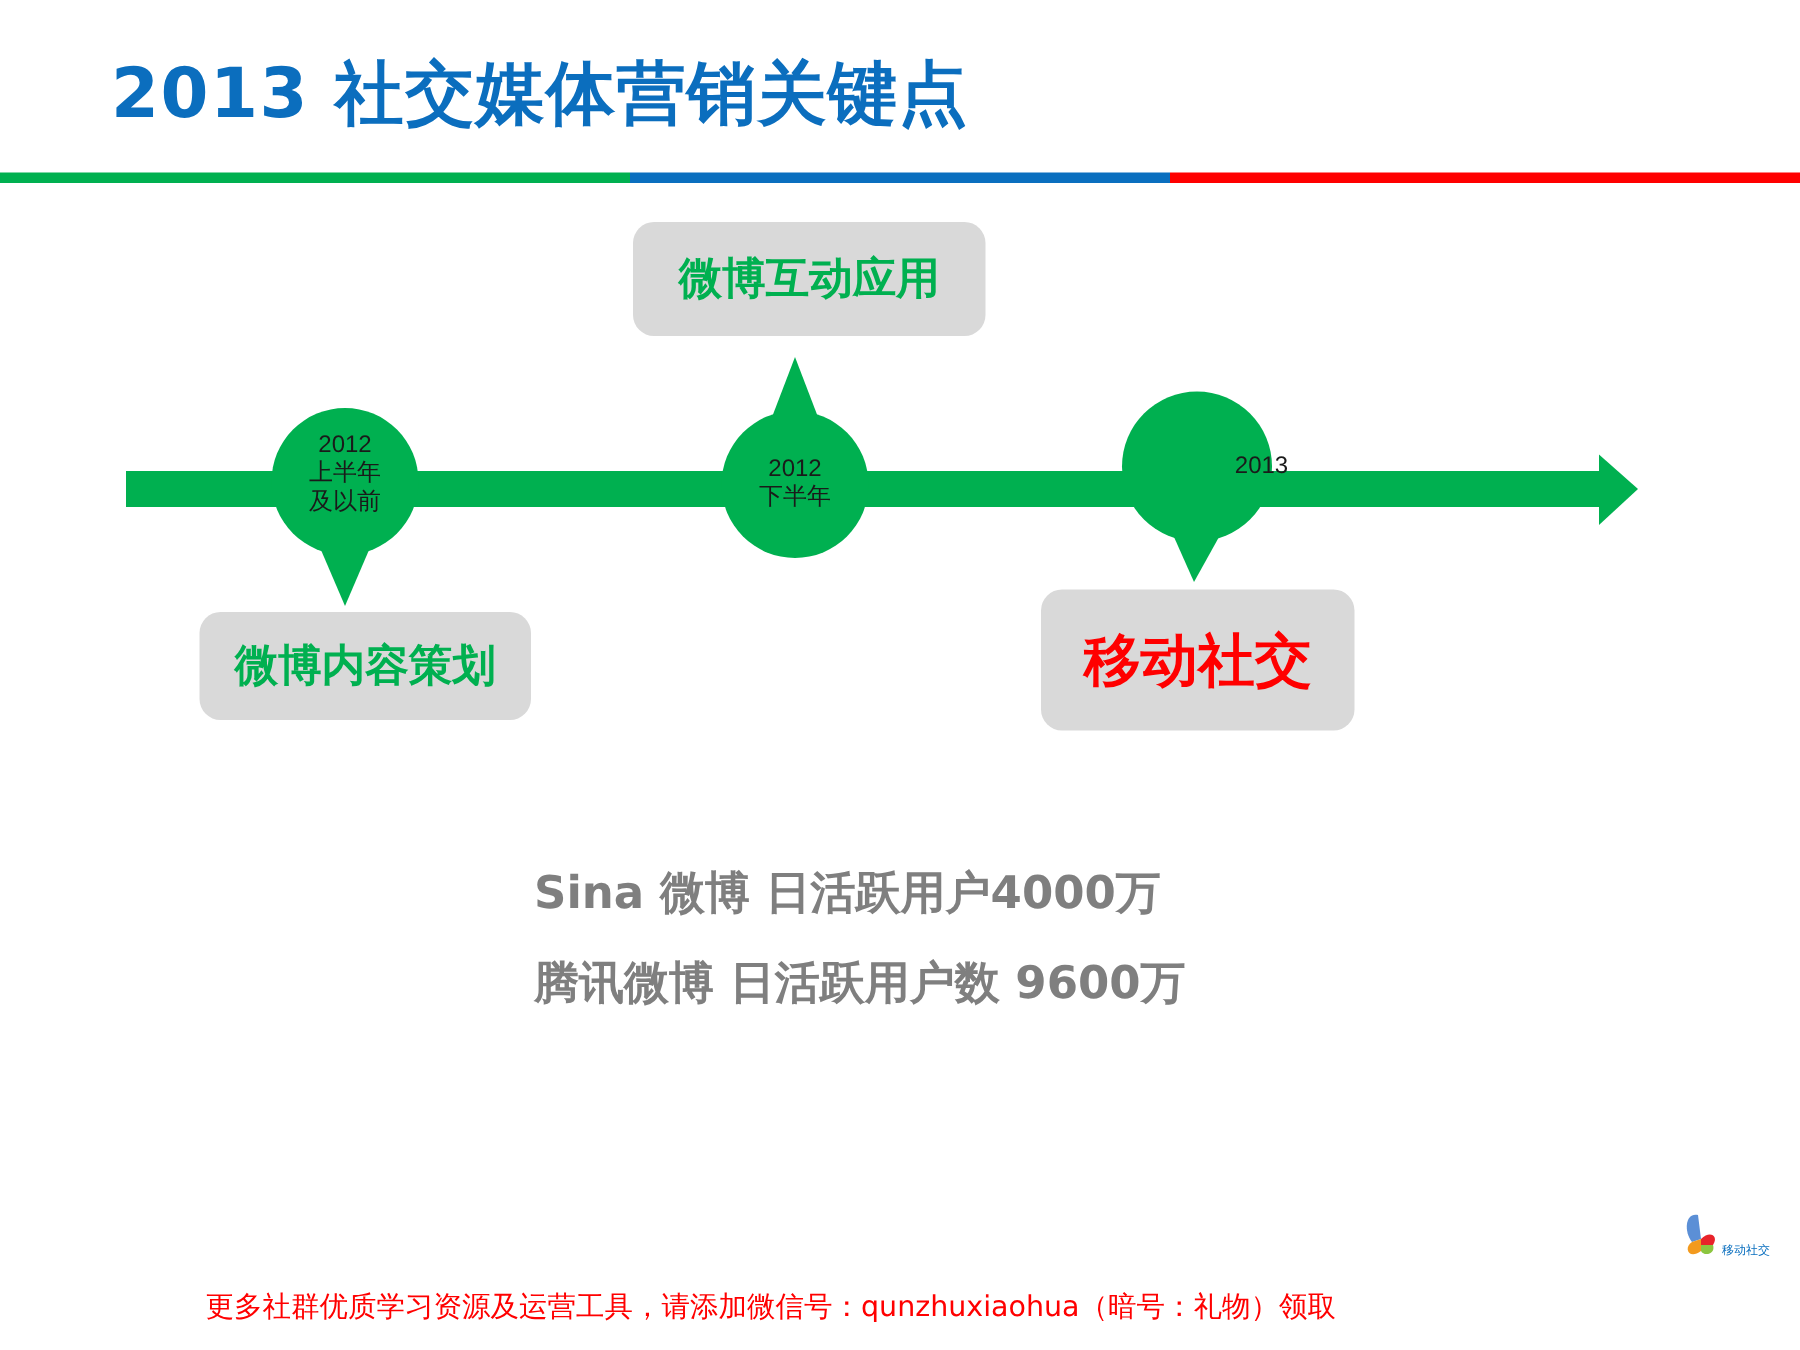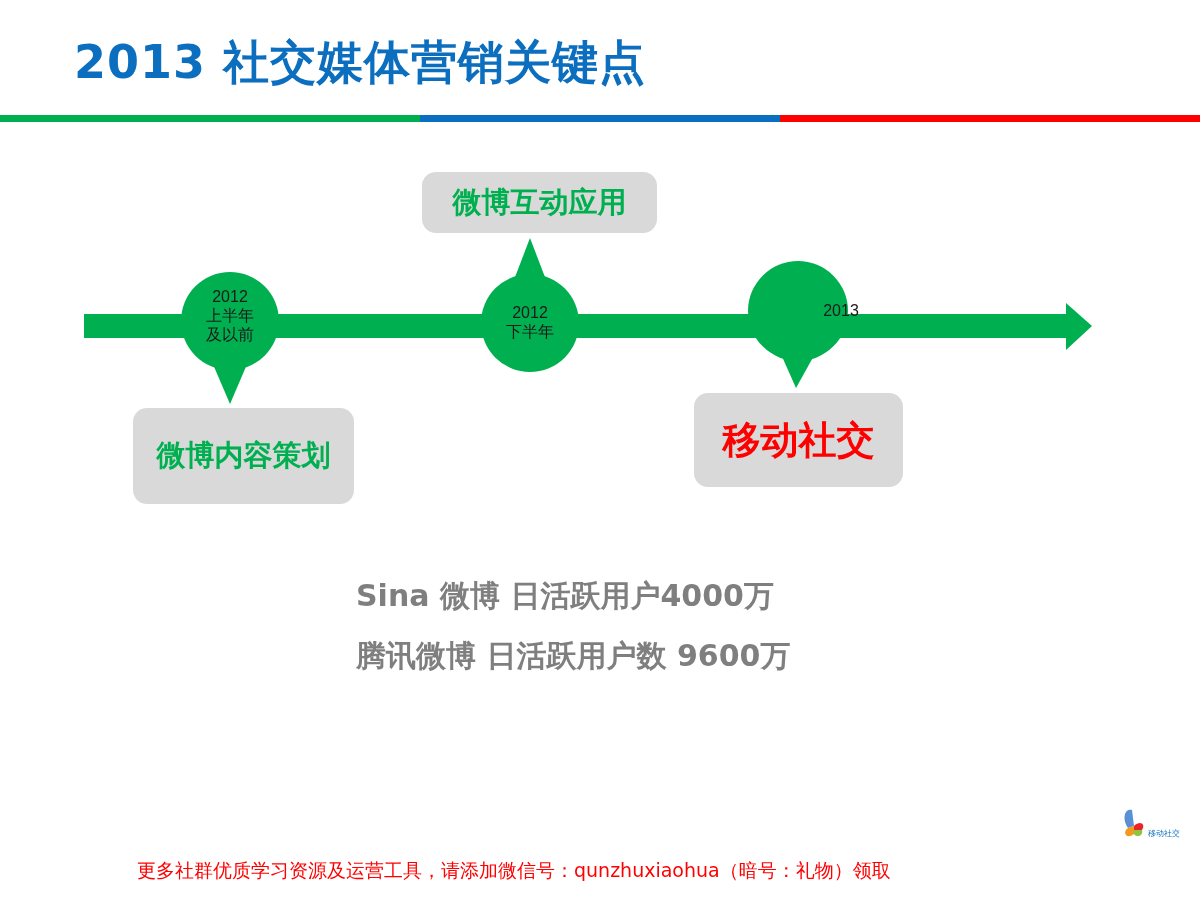--- a/index.html
+++ b/index.html
@@ -52,22 +52,22 @@
   <div>及以前</div>
 </div>
 <div class="node-label" style="left:490px; top:303px; width:80px;">
   <div>2012</div>
   <div>下半年</div>
 </div>
 <div class="node-label" style="left:801px; top:301px; width:80px;">
   <div>2013</div>
 </div>
 
-<div class="callout green" style="left:133px; top:408px; width:221px; height:96px;text-align:right;">微博内容策划</div>
-<div class="callout green" style="left:422px; top:148px; width:235px; height:61px;margin-top:24px;">微博互动应用</div>
+<div class="callout green" style="left:133px; top:408px; width:221px; height:72px;text-align:right;">微博内容策划</div>
+<div class="callout green" style="left:422px; top:148px; width:235px; height:76px;">微博互动应用</div>
 <div class="callout red" style="left:694px; top:393px; width:209px; height:94px;">移动社交</div>
 
 <div class="stats">
   <div class="stat">Sina 微博 日活跃用户4000万</div>
   <div class="stat">腾讯微博 日活跃用户数 9600万</div>
 </div>
 
 <div class="footer">更多社群优质学习资源及运营工具，请添加微信号：qunzhuxiaohua（暗号：礼物）领取</div>
 
 <div class="logo">

